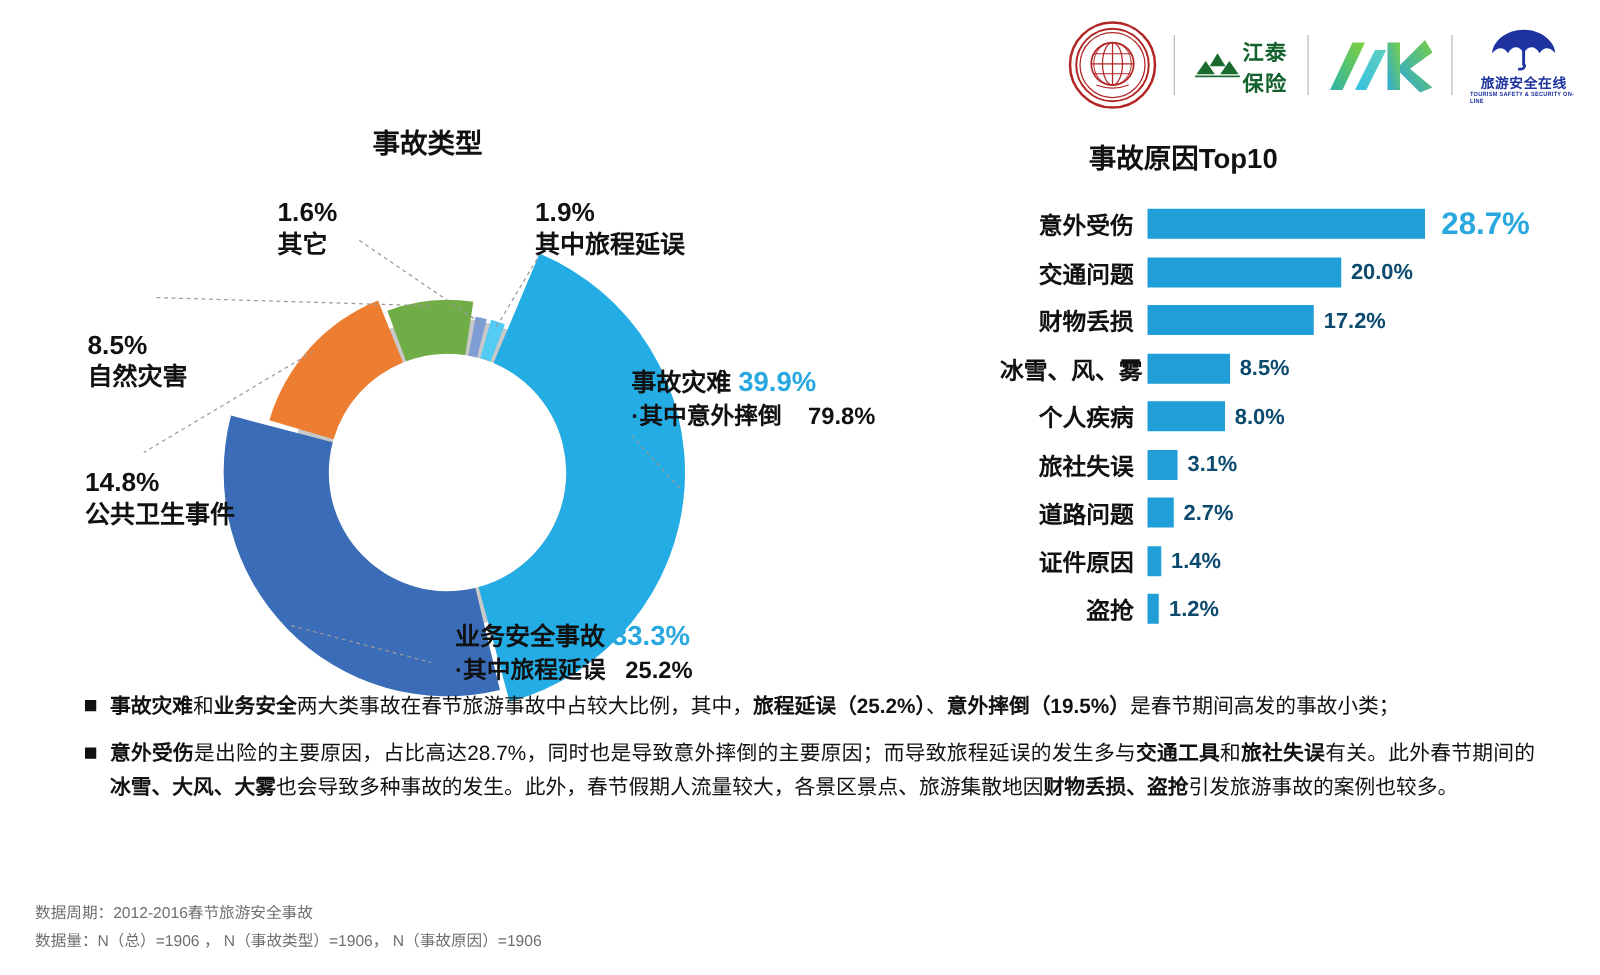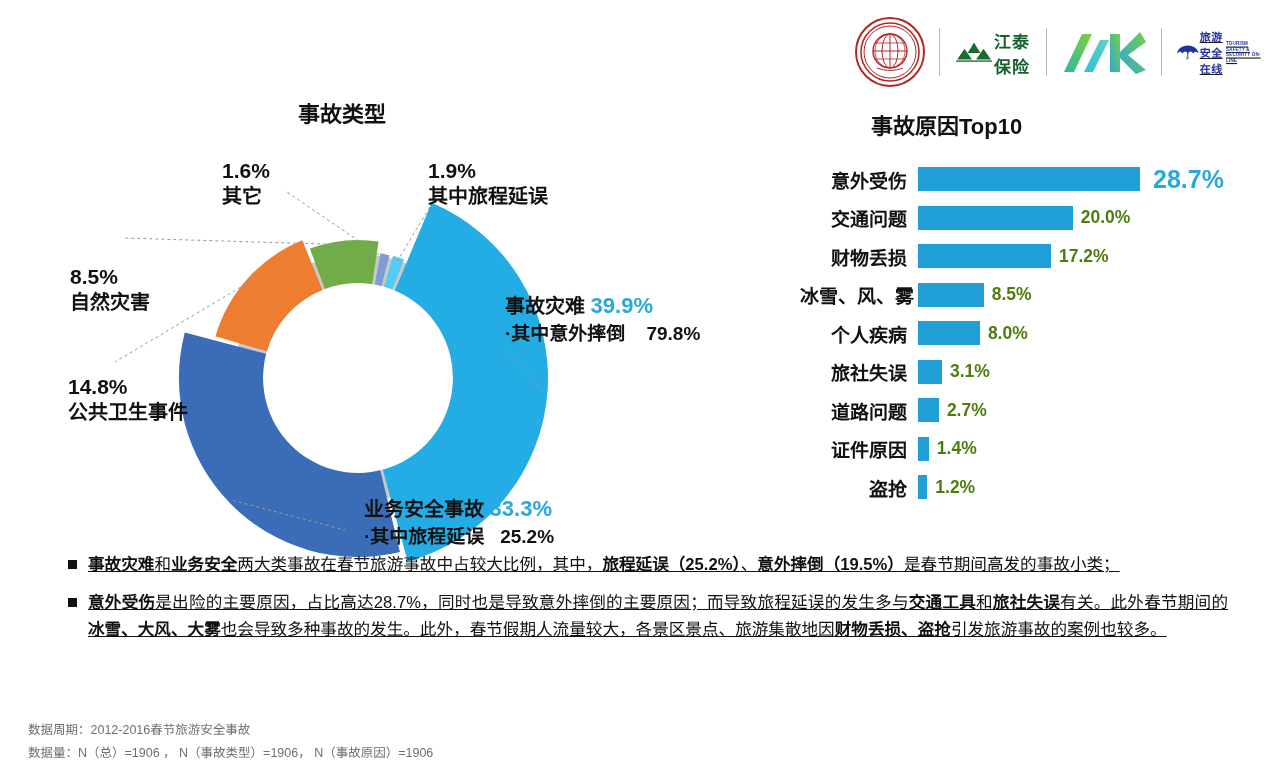--- a/index.html
+++ b/index.html
@@ -25,21 +25,21 @@
         display:flex;align-items:center;justify-content:center;}
 
   
   .mtn{width:78px;height:62px;display:flex;flex-direction:row;align-items:center;justify-content:flex-end;}
   .mtn-cn{font-size:17px;font-weight:bold;color:#14612e;letter-spacing:1px;margin-top:2px;}
 
   
   .aik{width:86px;height:56px;display:flex;align-items:center;justify-content:center;}
 
   
-  .umb{width:86px;height:62px;display:flex;flex-direction:row;align-items:center;justify-content:flex-end;text-decoration:underline;}
+  .umb{width:86px;height:62px;display:flex;flex-direction:column;align-items:center;justify-content:flex-end;}
   .umb-cn{font-size:11px;font-weight:bold;color:#1f33a0;letter-spacing:.5px;}
   .umb-en{font-size:4.5px;font-weight:bold;color:#1f33a0;letter-spacing:.2px;transform:scaleY(1.1);}
 
   
   .sec-h{position:absolute;font-size:22px;font-weight:bold;color:#111;white-space:nowrap;}
   #h-donut{left:298px;top:96px;}
   #h-bars{left:871px;top:108px;}
 
   
   .donut{position:absolute;left:175px;top:200px;width:420px;height:360px;}
@@ -60,26 +60,26 @@
   #dl-accident{left:505px;top:293px;}
   #dl-business{left:364px;top:496px;}
 
   
   .bars{position:absolute;left:800px;top:160px;width:468px;}
   .bar-row{display:flex;align-items:center;height:38.5px;}
   .bar-lbl{width:118px;text-align:right;font-size:19px;font-weight:bold;color:#111;
            white-space:nowrap;padding-right:11px;box-sizing:border-box;}
   .bar-track{flex:1;display:flex;align-items:center;height:100%;}
   .bar-fill{height:24px;background:#1f9ed8;}
-  .bar-val{font-size:17.5px;font-weight:bold;color:#4d7c0f;margin-left:8px;white-space:nowrap;}
+  .bar-val{font-size:17.5px;font-weight:bold;color:#0c4a6e;margin-left:8px;white-space:nowrap;}
   .bar-row.top .bar-val{font-size:25px;color:#29a8df;margin-left:13px;}
 
   
   .bullets{position:absolute;left:68px;top:552px;width:1160px;font-size:16.6px;line-height:1.62;color:#111;}
-  .bullet{display:flex;margin-bottom:11px;text-decoration:underline;}
+  .bullet{display:flex;margin-bottom:11px;}
   .bullet .sq{flex:0 0 auto;width:9px;height:9px;background:#111;margin:8px 11px 0 0;}
   .bullet .bd{flex:1;text-align:justify;}
   .bullet b{font-weight:bold;}
 
   
   .footer{position:absolute;left:28px;bottom:14px;font-size:12.5px;color:#6f6f6f;line-height:1.9;}
   .footer div{white-space:nowrap;}
 </style>
 </head>
 <body>

